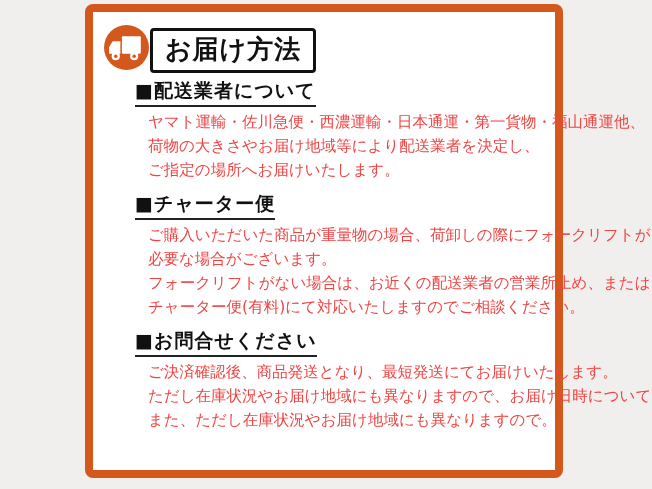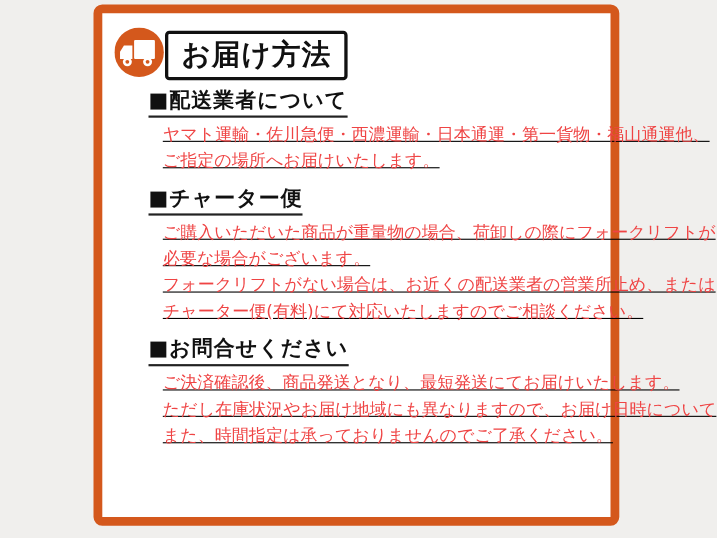--- a/index.html
+++ b/index.html
@@ -45,21 +45,20 @@
     border-radius: 4px;
     padding: 1px 12px 3px 12px;
     font-size: 26px;
     font-weight: 600;
     color: #111111;
     letter-spacing: 1px;
     white-space: nowrap;
   }
   .sections {
     margin-top: 2px;
-    text-decoration: underline;
   }
   .section {
     margin: 0 0 9px 42px;
   }
   .section-heading {
     display: inline-block;
     margin: 0;
     font-size: 19px;
     font-weight: bold;
     color: #111111;
@@ -98,38 +97,39 @@
       </span>
       <span class="title-box">お届け方法</span>
     </div>
 
     <div class="sections">
 
       <div class="section">
         <h3 class="section-heading">■配送業者について</h3>
         <div class="section-body">
           <div class="body-line">ヤマト運輸・佐川急便・西濃運輸・日本通運・第一貨物・福山通運他、</div>
+          <div class="body-line">荷物の大きさやお届け地域等により配送業者を決定し、</div>
           <div class="body-line">ご指定の場所へお届けいたします。</div>
         </div>
       </div>
 
       <div class="section">
         <h3 class="section-heading">■チャーター便</h3>
         <div class="section-body">
           <div class="body-line">ご購入いただいた商品が重量物の場合、荷卸しの際にフォークリフトが</div>
           <div class="body-line">必要な場合がございます。</div>
           <div class="body-line">フォークリフトがない場合は、お近くの配送業者の営業所止め、または</div>
           <div class="body-line">チャーター便(有料)にて対応いたしますのでご相談ください。</div>
         </div>
       </div>
 
       <div class="section">
         <h3 class="section-heading">■お問合せください</h3>
         <div class="section-body">
           <div class="body-line">ご決済確認後、商品発送となり、最短発送にてお届けいたします。</div>
           <div class="body-line">ただし在庫状況やお届け地域にも異なりますので、お届け日時について</div>
-          <div class="body-line">また、時間指定は承っておりませんのでご了承ください。</div>
+          <div class="body-line">また、ただし在庫状況やお届け地域にも異なりますので。</div>
         </div>
       </div>
 
     </div>
   </div>
 </div>
 
 </body></html>

